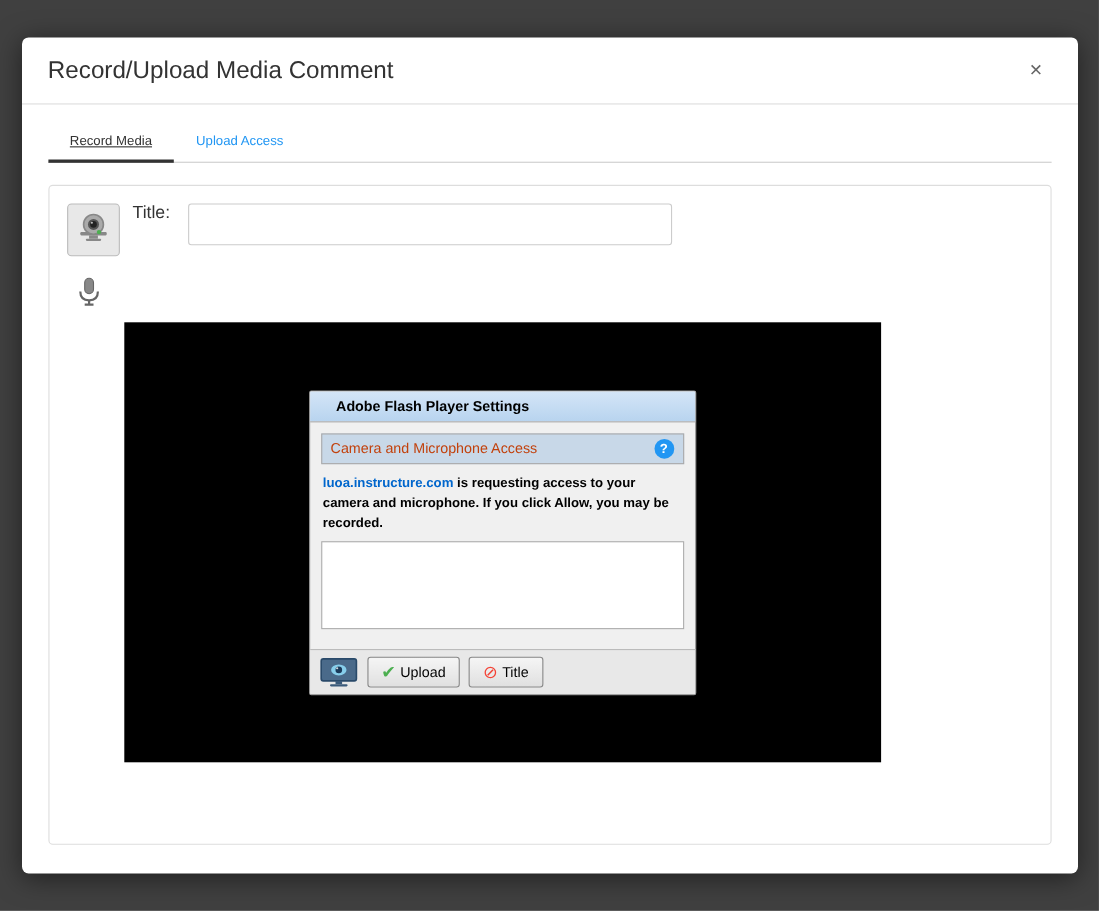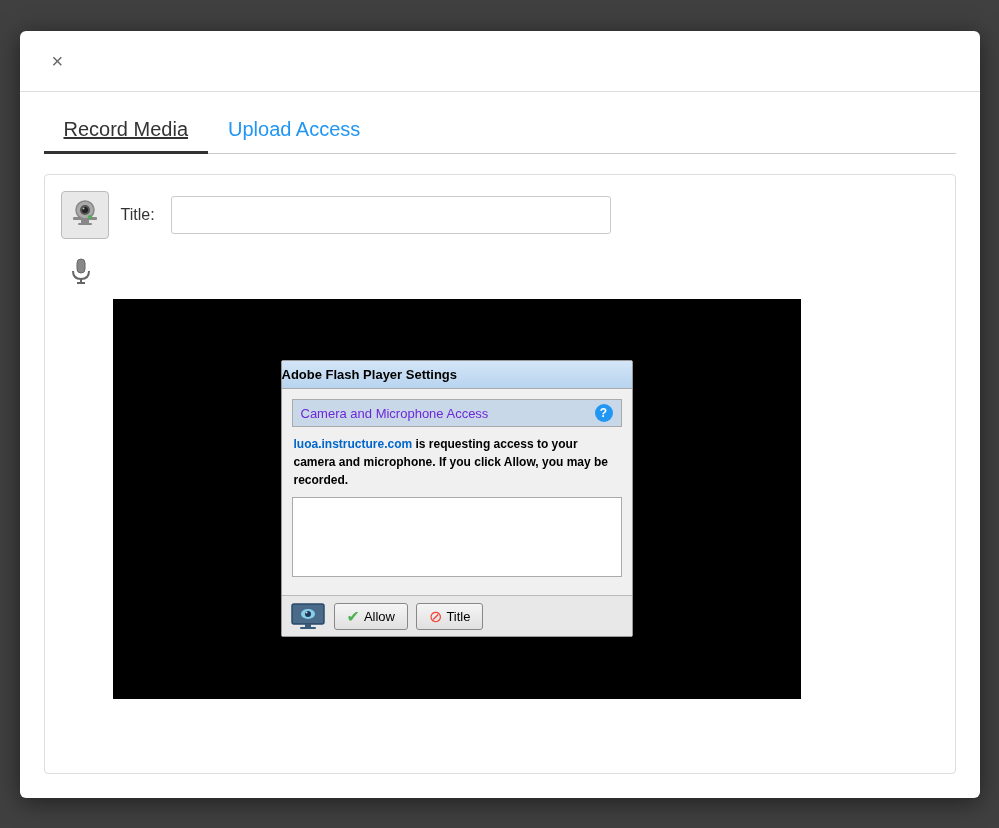--- a/index.html
+++ b/index.html
@@ -93,21 +93,21 @@
 
     
     .tabs {
       display: flex;
       border-bottom: 1px solid #ccc;
       margin-bottom: 20px;
     }
 
     .tab {
       padding: 10px 20px;
-      font-size: 20px;
+      font-size: 12px;
       cursor: pointer;
       text-decoration: none;
       border-bottom: 3px solid transparent;
       margin-bottom: -1px;
     }
 
     .tab-active {
       color: #333;
       border-bottom: 3px solid #333;
       font-weight: 500;
@@ -123,21 +123,20 @@
     .content-area {
       border: 1px solid #ddd;
       border-radius: 4px;
       padding: 16px;
       min-height: 600px;
     }
 
     
     .title-row {
       display: flex;
-      align-items: center;
       gap: 12px;
       margin-bottom: 16px;
     }
 
     .webcam-icon {
       width: 48px;
       height: 48px;
       background: #e8e8e8;
       border: 1px solid #bbb;
       border-radius: 4px;
@@ -194,21 +193,21 @@
       background: #f0f0f0;
       border: 1px solid #999;
       border-radius: 2px;
       width: 352px;
       font-size: 13px;
       font-family: Arial, sans-serif;
     }
 
     .flash-dialog-title {
       background: linear-gradient(to bottom, #d4e5f7, #b8d4ef);
-      padding: 6px 0;
+      padding: 6px 24px;
       font-size: 13px;
       font-weight: bold;
       color: #000;
       border-bottom: 1px solid #aaa;
     }
 
     .flash-dialog-body {
       padding: 10px;
     }
 
@@ -217,21 +216,21 @@
       align-items: center;
       justify-content: space-between;
       background: #c8d8e8;
       padding: 4px 8px;
       margin-bottom: 8px;
       border: 1px solid #aaa;
     }
 
     .flash-section-title {
       font-size: 13px;
-      color: #6d28d9;
+      color: #c2410c;
       font-weight: normal;
     }
 
     .flash-help-icon {
       width: 18px;
       height: 18px;
       background: #2196F3;
       color: white;
       border-radius: 50%;
       display: flex;
@@ -307,20 +306,21 @@
 
 <div class="bg-content"></div>
 <div class="modal-overlay"></div>
 
 <span class="bg-link">edu</span>
 <span class="bg-link2">H</span>
 
 <div class="modal">
 
   <div class="modal-header">
+    <h2 class="modal-title">Record/Upload Media Comment</h2>
     <button class="modal-close">×</button>
   </div>
 
   <div class="modal-body">
 
     <div class="tabs">
       <span class="tab tab-active">Record Media</span>
       <span class="tab tab-inactive">Upload Access</span>
     </div>
 
@@ -377,21 +377,21 @@
 
                 <ellipse cx="18" cy="12" rx="7" ry="5" fill="#87ceeb"></ellipse>
                 <circle cx="18" cy="12" r="3" fill="#1a3a5a"></circle>
                 <circle cx="16.5" cy="10.5" r="1" fill="#fff" opacity="0.8"></circle>
                 <rect x="15" y="22" width="6" height="3" fill="#3a5a7a"></rect>
                 <rect x="10" y="25" width="16" height="2" rx="1" fill="#3a5a7a"></rect>
               </svg>
             </div>
             <button class="flash-btn">
               <span class="allow-icon">✔</span>
-              <span>Allow</span>
+              <span>Upload</span>
             </button>
             <button class="flash-btn">
               <span class="deny-icon">⊘</span>
               <span>Title</span>
             </button>
           </div>
         </div>
       </div>
     </div>
   </div>

